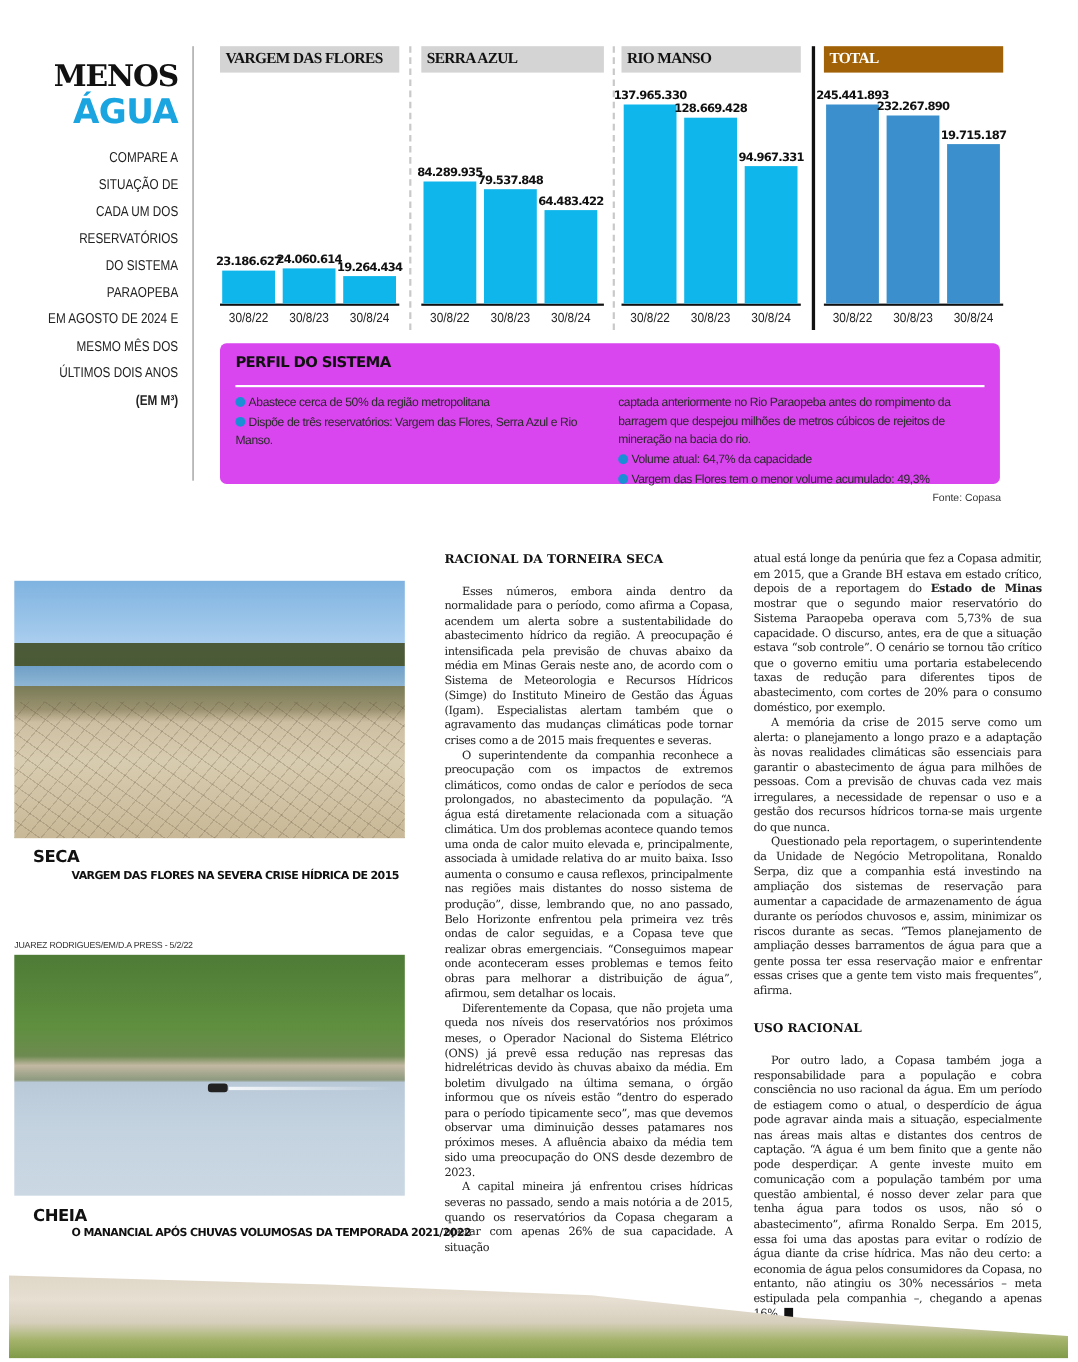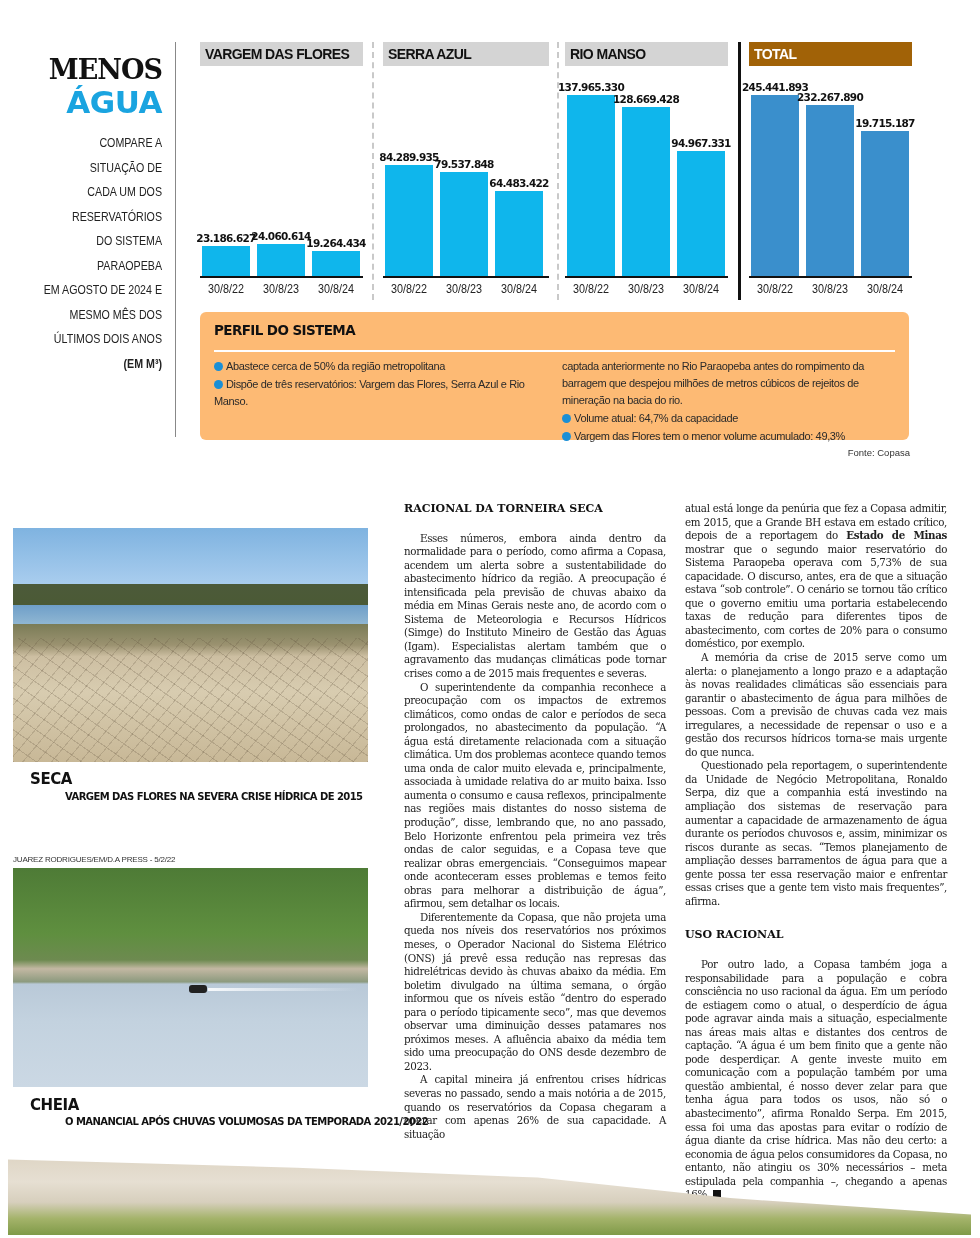--- a/index.html
+++ b/index.html
@@ -9,33 +9,33 @@
   
   #title-block { position: absolute; left: 0; top: 55px; width: 162px; text-align: right; }
   #title-menos { font-family: "DejaVu Serif", serif; font-weight: 900; font-size: 27px; letter-spacing: -1px; color: #111; line-height: 30px; }
   #title-agua { font-family: "DejaVu Sans", sans-serif; font-weight: 900; font-size: 31px; color: #1aa4e0; line-height: 34px; letter-spacing: -0.5px; }
   #title-sub { margin-top: 12px; font-family: "Liberation Sans Narrow", "Liberation Sans", sans-serif; font-size: 13px; color: #222; line-height: 24.5px; transform: scaleX(0.82); transform-origin: right top; width: 198px; margin-left: -36px; }
   #title-unit { font-weight: 700; }
   #title-rule { position: absolute; left: 175px; top: 42px; width: 1px; height: 395px; background: #888; }
 
   
   .panel { position: absolute; top: 42px; height: 260px; }
-  .panel-head { height: 24px; background: #d4d4d4; font-family: Liberation Sans, sans-serif; font-weight: 900; font-size: 14px; line-height: 24px; padding-left: 5px; color: #111; letter-spacing: -0.6px; white-space: nowrap; }
+  .panel-head { height: 24px; background: #d4d4d4; font-family: Liberation Serif, serif; font-weight: 900; font-size: 14px; line-height: 24px; padding-left: 5px; color: #111; letter-spacing: -0.6px; white-space: nowrap; }
   .panel-head.dark { background: #a16207; color: #fff; }
   .plot { position: absolute; left: 0; top: 24px; width: 100%; height: 212px; }
   .baseline { position: absolute; left: 0; right: 0; bottom: 0; height: 2px; background: #111; }
   .bar { position: absolute; bottom: 2px; background: #0fb6ec; }
   .bar.total { background: #3a8fcc; }
   .bar-val { position: absolute; font-family: "DejaVu Sans", sans-serif; font-weight: 700; font-size: 10.5px; letter-spacing: -0.7px; color: #111; white-space: nowrap; transform: translateX(-50%); }
   .xtick { position: absolute; top: 240px; font-family: "Liberation Sans", sans-serif; font-size: 12px; color: #222; transform: translateX(-50%) scaleX(0.9); white-space: nowrap; }
   .vsep-dash { position: absolute; top: 42px; height: 258px; width: 0; border-left: 2px dashed #c9c9c9; }
   .vsep-solid { position: absolute; top: 42px; height: 258px; width: 3px; background: #111; }
 
   
-  #perfil { position: absolute; left: 200px; top: 312px; width: 709px; height: 128px; background: #fdba74; border-radius: 6px; padding: 10px 14px; }
+  #perfil { position: absolute; left: 200px; top: 312px; width: 709px; height: 128px; background: #d946ef; border-radius: 6px; padding: 10px 14px; }
   #perfil-title { font-family: "DejaVu Sans", sans-serif; font-weight: 900; font-size: 13.5px; letter-spacing: -0.6px; color: #111; }
   #perfil-rule { position: absolute; left: 14px; right: 14px; top: 38px; height: 2px; background: #fff; }
   .perfil-col { position: absolute; top: 46px; width: 336px; font-family: "Liberation Sans", sans-serif; font-size: 11px; line-height: 17px; color: #2a2a2a; letter-spacing: -0.35px; }
   #perfil-col-left { left: 14px; }
   #perfil-col-right { left: 362px; }
   .perfil-item { margin-bottom: 1px; }
   .dot { display: inline-block; width: 9px; height: 9px; border-radius: 50%; background: #1a8fd6; margin-right: 3px; vertical-align: -1px; }
   #fonte { position: absolute; right: 70px; top: 447px; font-size: 9.5px; color: #333; }
 
   

